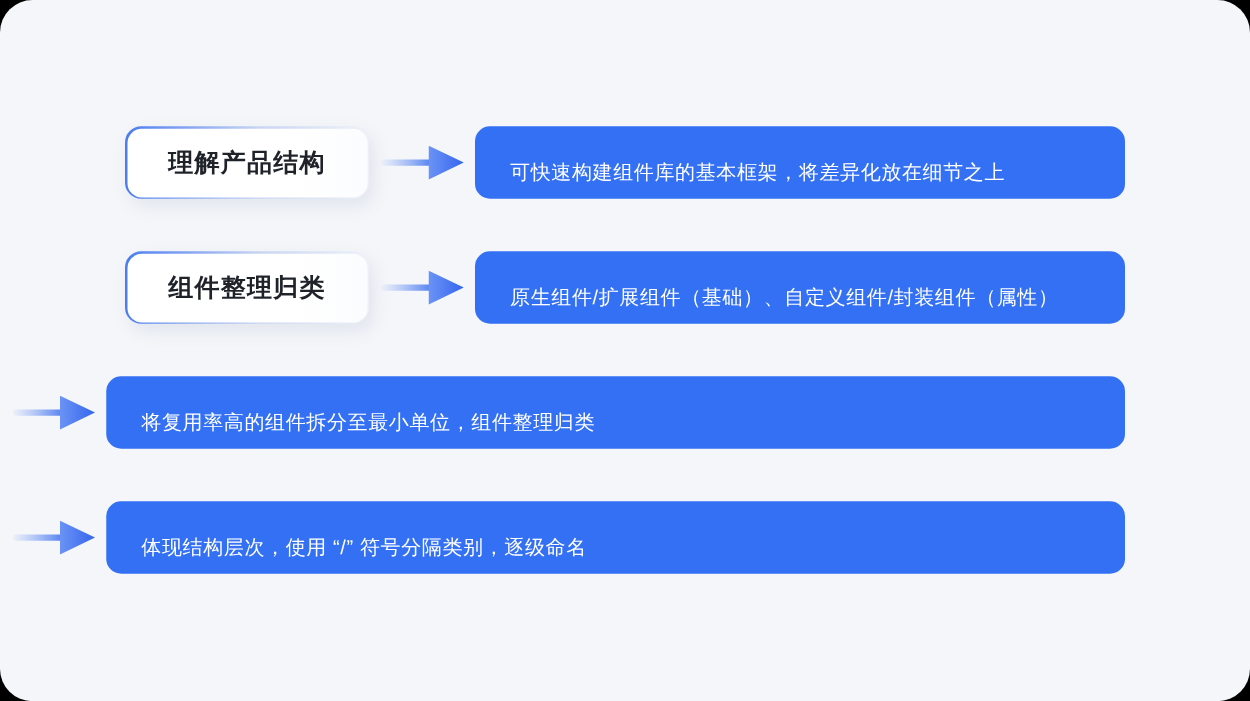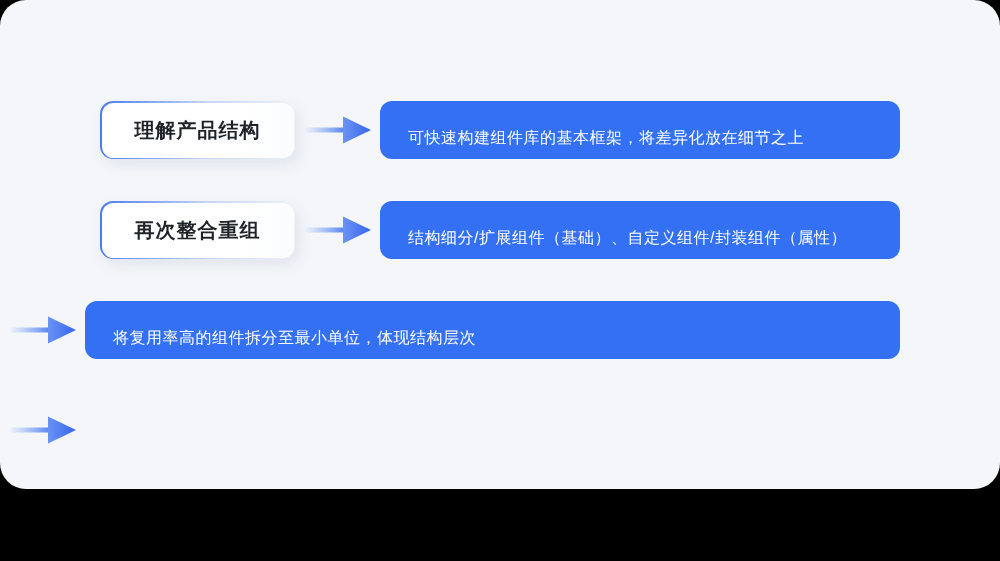--- a/index.html
+++ b/index.html
@@ -7,21 +7,21 @@
     padding: 0;
     width: 1000px;
     height: 561px;
     background: #000000;
     font-family: "Liberation Sans", sans-serif;
     overflow: hidden;
   }
   .card {
     position: relative;
     width: 1000px;
-    height: 489px;
+    height: 561px;
     background: var(--card-bg, #f4f6f9);
     border-radius: 26px;
     box-sizing: border-box;
     padding-top: 101px;
   }
   .row {
     position: relative;
     height: 58px;
     margin: 0 0 42px 0;
     display: flex;
@@ -109,48 +109,51 @@
       </svg>
     </div>
     <div class="detail-box">
       <span class="detail-text">可快速构建组件库的基本框架，将差异化放在细节之上</span>
     </div>
   </div>
 
   <div class="row">
     <div class="label-box-border">
       <div class="label-box">
-        <span class="label-text">再次整合重组</span>
+        <span class="label-text">组件整理归类</span>
       </div>
     </div>
     <div class="arrow-wrap">
       <svg width="66" height="30" viewBox="0 0 66 30">
         <rect x="0" y="12.5" width="42" height="5" rx="2.5" fill="url(#tailGrad)"></rect>
         <polygon points="38,1.5 66,15 38,28.5" fill="url(#headGrad)"></polygon>
       </svg>
     </div>
     <div class="detail-box">
-      <span class="detail-text">结构细分/扩展组件（基础）、自定义组件/封装组件（属性）</span>
+      <span class="detail-text">原生组件/扩展组件（基础）、自定义组件/封装组件（属性）</span>
     </div>
   </div>
 
   <div class="row">
     <div class="arrow-wrap">
       <svg width="66" height="30" viewBox="0 0 66 30">
         <rect x="0" y="12.5" width="42" height="5" rx="2.5" fill="url(#tailGrad)"></rect>
         <polygon points="38,1.5 66,15 38,28.5" fill="url(#headGrad)"></polygon>
       </svg>
     </div>
     <div class="detail-box">
-      <span class="detail-text">将复用率高的组件拆分至最小单位，体现结构层次</span>
+      <span class="detail-text">将复用率高的组件拆分至最小单位，组件整理归类</span>
     </div>
   </div>
 
   <div class="row">
     <div class="arrow-wrap">
       <svg width="66" height="30" viewBox="0 0 66 30">
         <rect x="0" y="12.5" width="42" height="5" rx="2.5" fill="url(#tailGrad)"></rect>
         <polygon points="38,1.5 66,15 38,28.5" fill="url(#headGrad)"></polygon>
       </svg>
     </div>
+    <div class="detail-box">
+      <span class="detail-text">体现结构层次，使用 “/” 符号分隔类别，逐级命名</span>
+    </div>
   </div>
 
 </div>
 
 </body></html>

